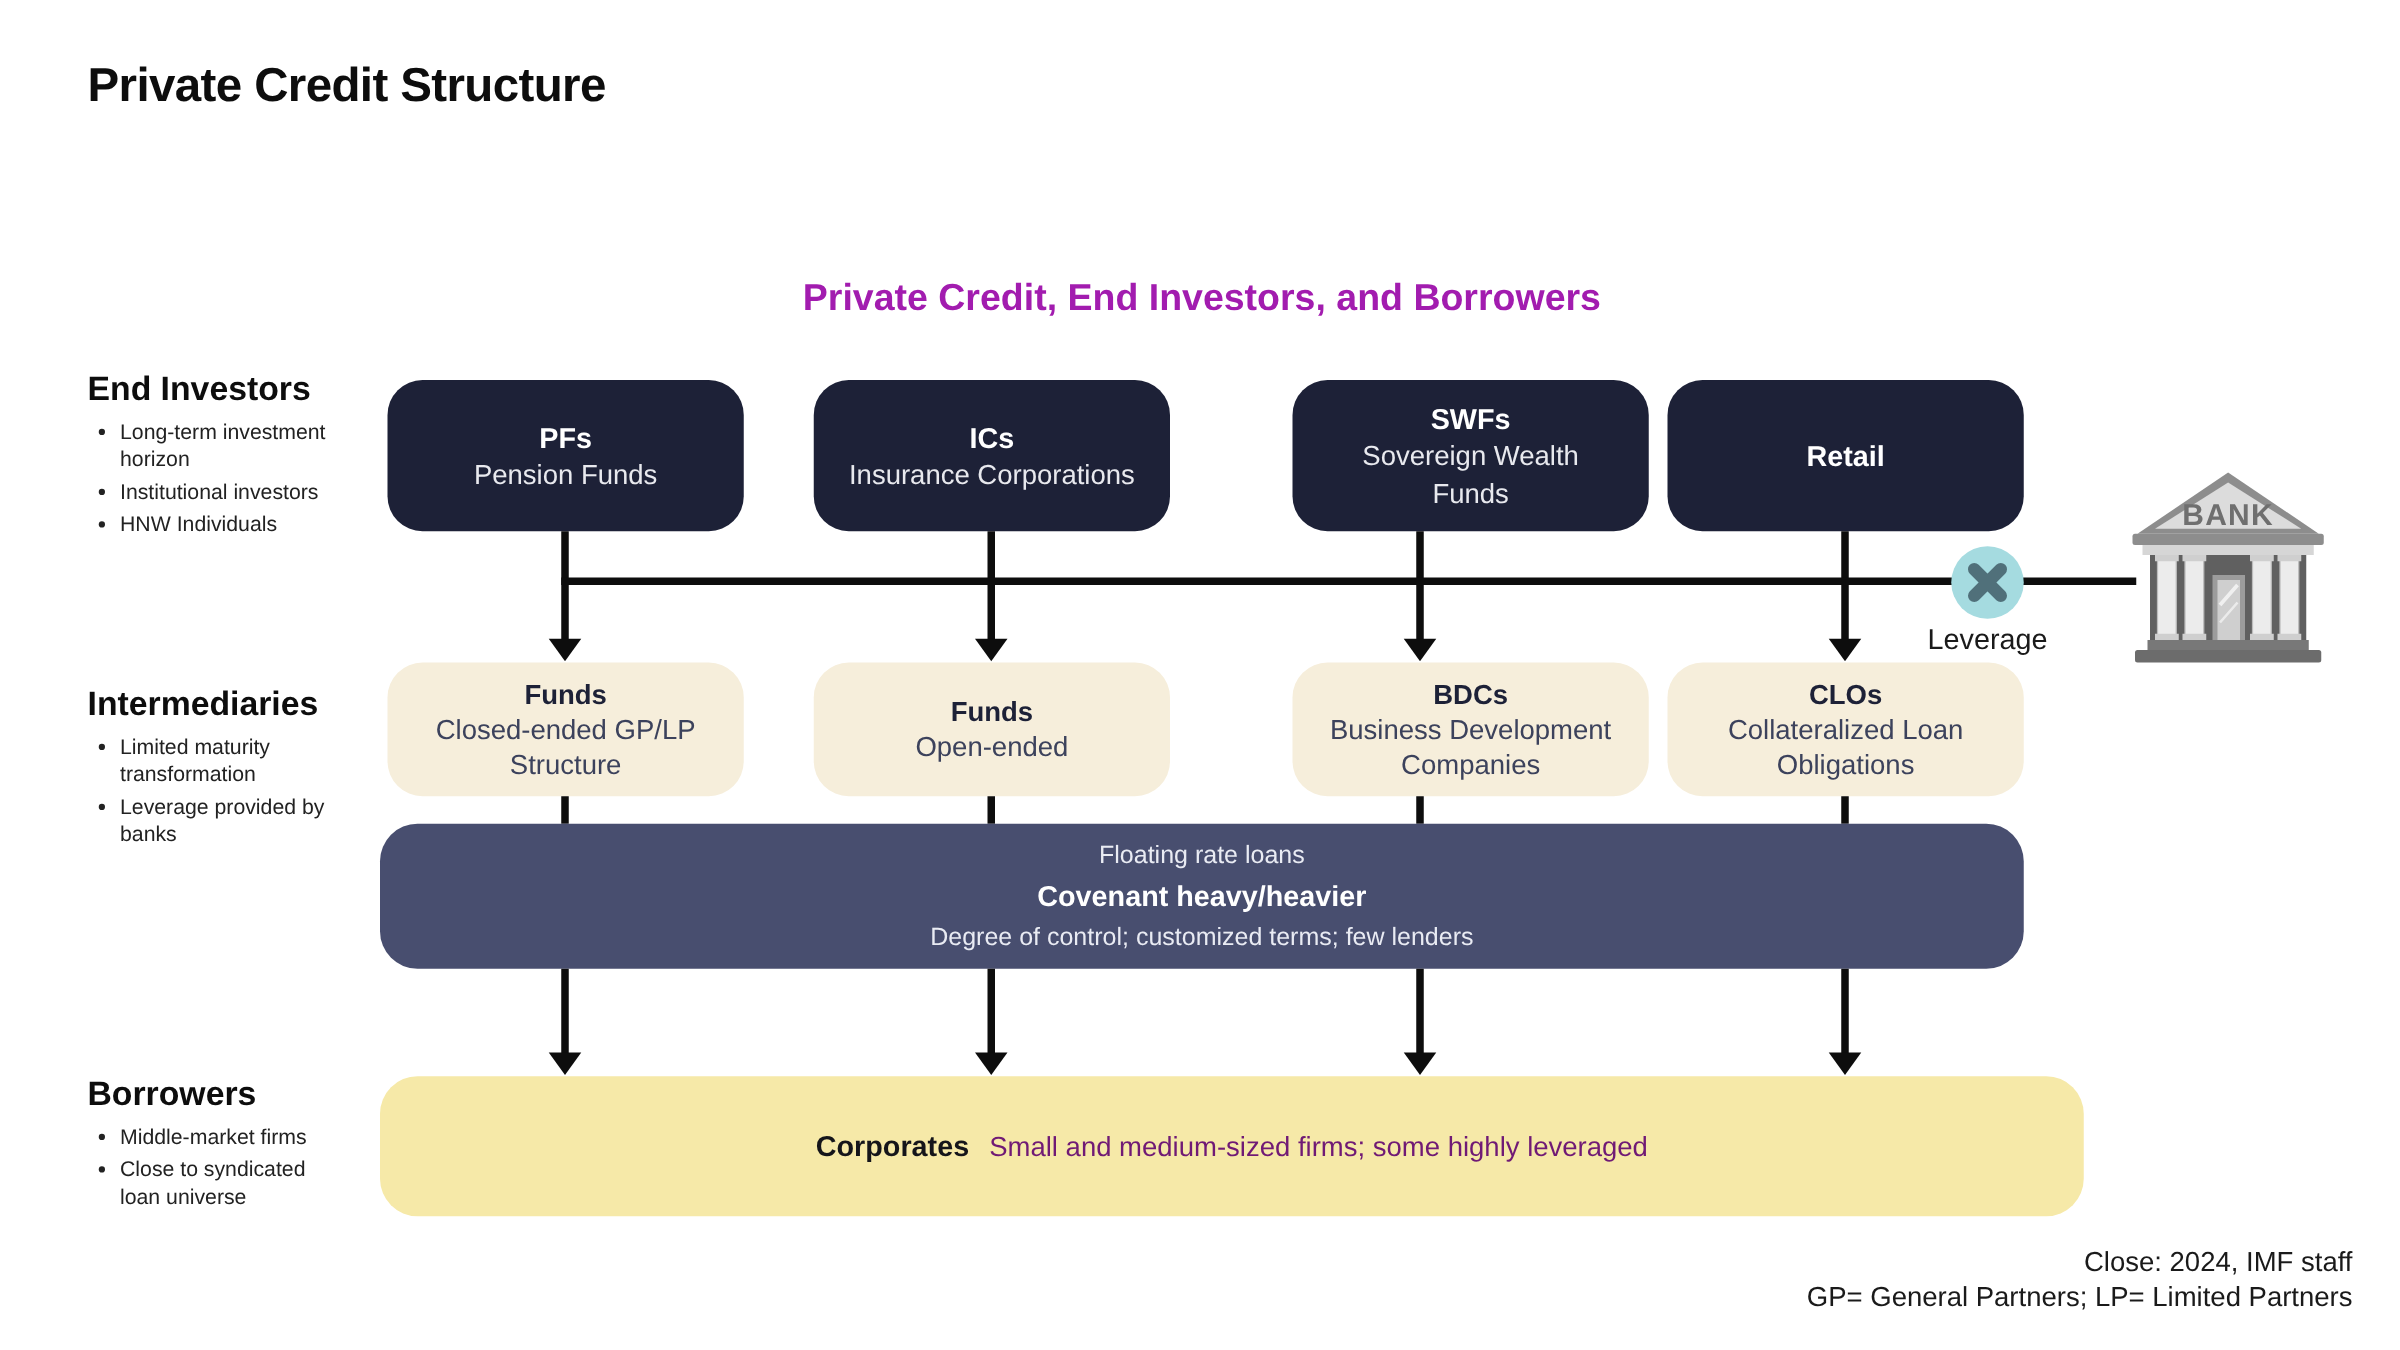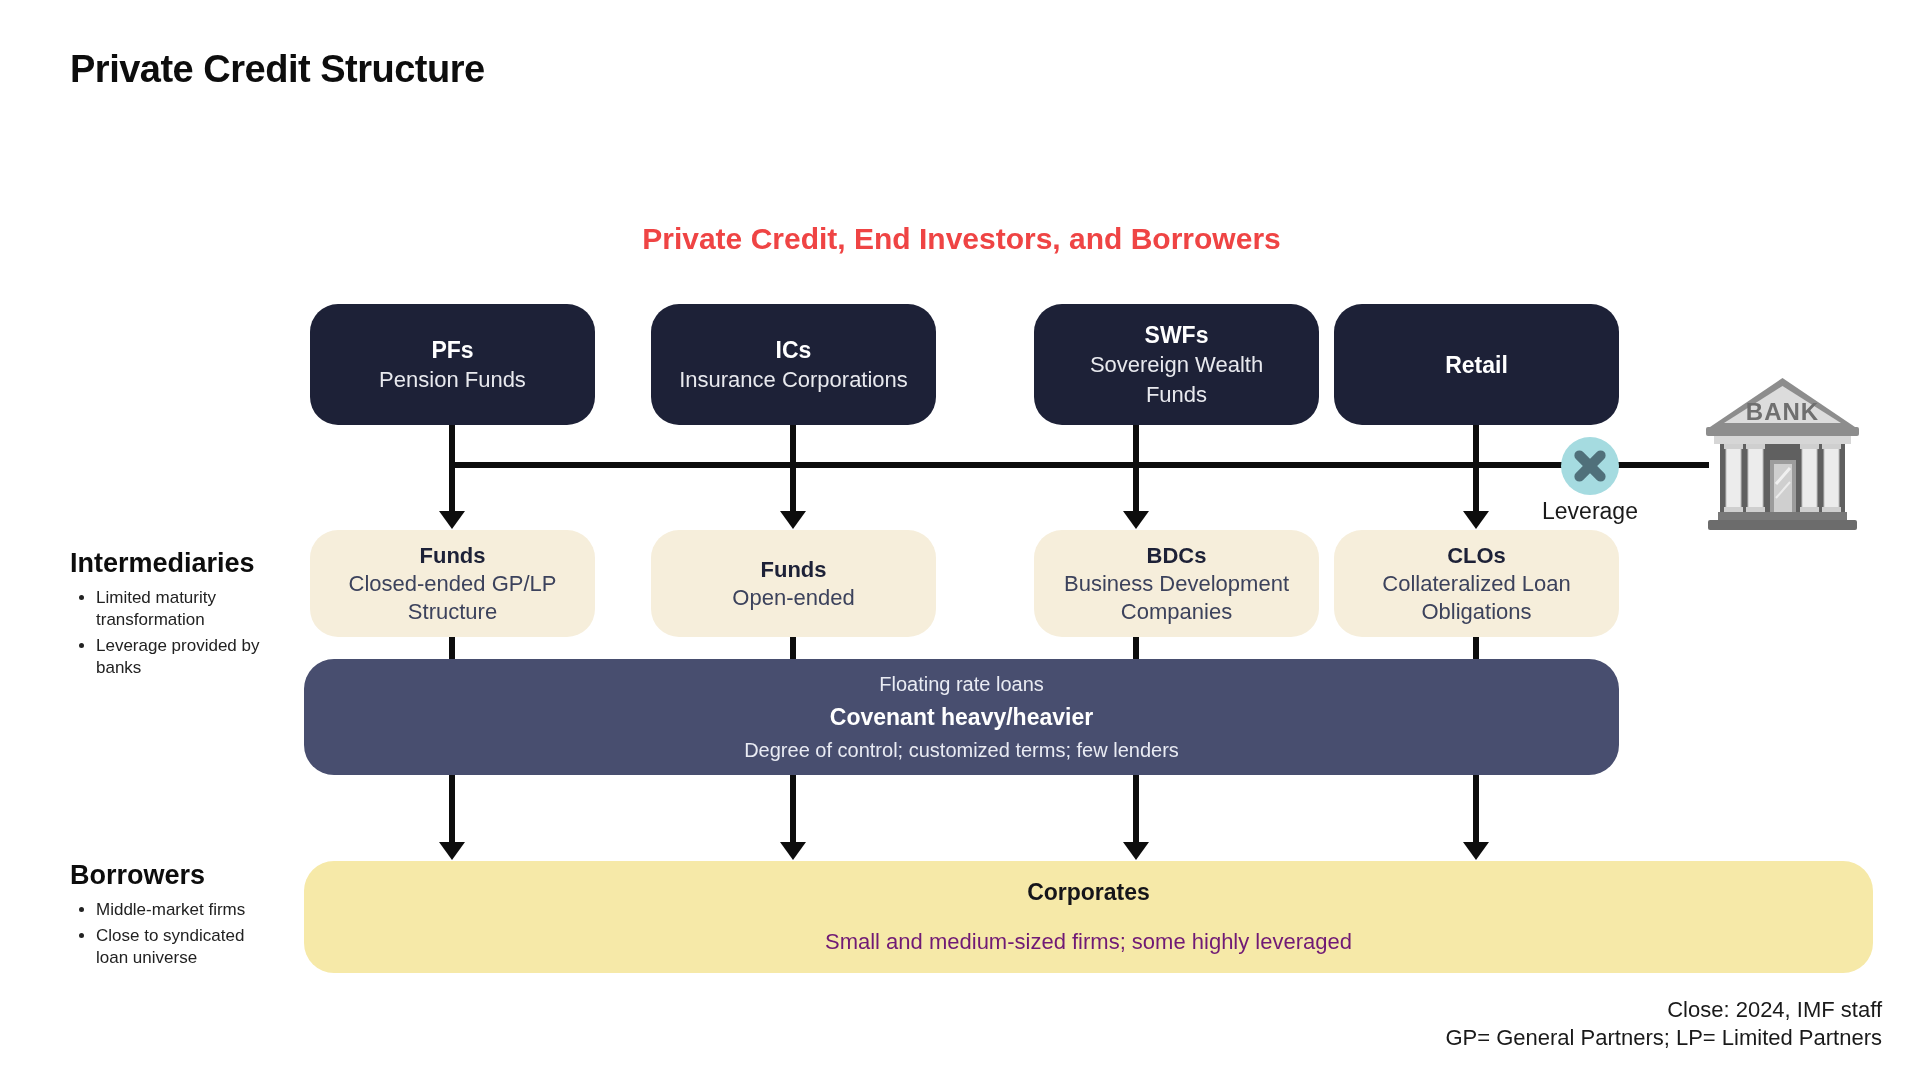--- a/index.html
+++ b/index.html
@@ -1,21 +1,21 @@
 <!DOCTYPE html>
 <html><head>
 <meta charset="utf-8">
 <style>
   html,body{margin:0;padding:0;background:#ffffff;}
   body{font-family:"Liberation Sans",sans-serif;color:#111;}
   .canvas{position:relative;width:1920px;height:1080px;background:#fff;overflow:hidden;}
 
   .page-title{position:absolute;left:70px;top:48px;font-size:38px;font-weight:800;letter-spacing:-0.5px;color:#0d0d0d;margin:0;}
   .page-subtitle{position:absolute;left:70px;top:118px;width:1180px;font-size:26px;font-weight:400;line-height:39px;color:#1a1a1a;margin:0;}
-  .diagram-title{position:absolute;left:304px;top:222px;width:1315px;text-align:center;font-size:30px;font-weight:800;color:#ef4444;margin:0;}
+  .diagram-title{position:absolute;left:304px;top:222px;width:1315px;text-align:center;font-size:30px;font-weight:800;color:#a21caf;margin:0;}
 
   
   .rowlabel{position:absolute;left:70px;width:225px;}
   .rowlabel-title{font-size:27px;font-weight:800;color:#0d0d0d;}
   .rowlabel ul{margin:8px 0 0 0;padding-left:26px;}
   .rowlabel li{width:185px;font-size:17px;line-height:22px;color:#222;margin-bottom:4px;}
 
   
   .box{position:absolute;width:285px;display:flex;flex-direction:column;align-items:center;justify-content:center;text-align:center;border-radius:28px;}
   .navy{background:#1d2137;height:121px;top:304px;}
@@ -29,22 +29,22 @@
   .cream .box-name{font-size:22px;color:#3c425c;line-height:28px;max-width:232px;}
 
   .col0{left:310px;} .col1{left:651px;} .col2{left:1034px;} .col3{left:1334px;}
 
   
   .slate-box{position:absolute;left:304px;top:659px;width:1315px;height:116px;background:#484e6f;border-radius:30px;
     display:flex;flex-direction:column;align-items:center;justify-content:center;text-align:center;}
   .slate-box .l1,.slate-box .l3{font-size:20px;color:#e9ebf3;line-height:33px;}
   .slate-box .l2{font-size:23px;font-weight:bold;color:#ffffff;line-height:33px;}
 
-  .yellow-box{position:absolute;left:304px;top:861px;width:1569px;height:112px;background:#f6e9a8;border-radius:30px;
-    display:flex;flex-direction:column;align-items:center;justify-content:center;text-align:center;gap:16px;}
+  .yellow-box{position:absolute;left:304px;top:861px;width:1363px;height:112px;background:#f6e9a8;border-radius:30px;
+    display:flex;flex-direction:row;align-items:center;justify-content:center;text-align:center;gap:16px;}
   .yellow-box .yb-title{font-size:23px;font-weight:bold;color:#15151a;line-height:33px;}
   .yellow-box .yb-sub{font-size:22px;color:#701a75;line-height:33px;}
 
   
   .vline{position:absolute;width:6px;background:#0d0d0d;}
   .vline.arrow::after{content:"";position:absolute;left:50%;transform:translateX(-50%);bottom:-17px;
     border-left:13px solid transparent;border-right:13px solid transparent;border-top:18px solid #0d0d0d;}
   .hline{position:absolute;height:6px;background:#0d0d0d;}
 
   
@@ -59,20 +59,28 @@
   .footer{position:absolute;right:38px;top:996px;text-align:right;font-size:22px;line-height:28px;color:#1a1a1a;}
 </style>
 </head>
 <body>
 
 <div class="canvas">
 
   <h1 class="page-title">Private Credit Structure</h1>
   <h2 class="diagram-title">Private Credit, End Investors, and Borrowers</h2>
 
+  <div class="rowlabel" style="top:296px;">
+    <div class="rowlabel-title">End Investors</div>
+    <ul>
+      <li>Long-term investment horizon</li>
+      <li>Institutional investors</li>
+      <li>HNW Individuals</li>
+    </ul>
+  </div>
   <div class="rowlabel" style="top:524px;margin-top:24px;">
     <div class="rowlabel-title">Intermediaries</div>
     <ul>
       <li>Limited maturity transformation</li>
       <li>Leverage provided by banks</li>
     </ul>
   </div>
   <div class="rowlabel" style="top:860px;">
     <div class="rowlabel-title">Borrowers</div>
     <ul>

